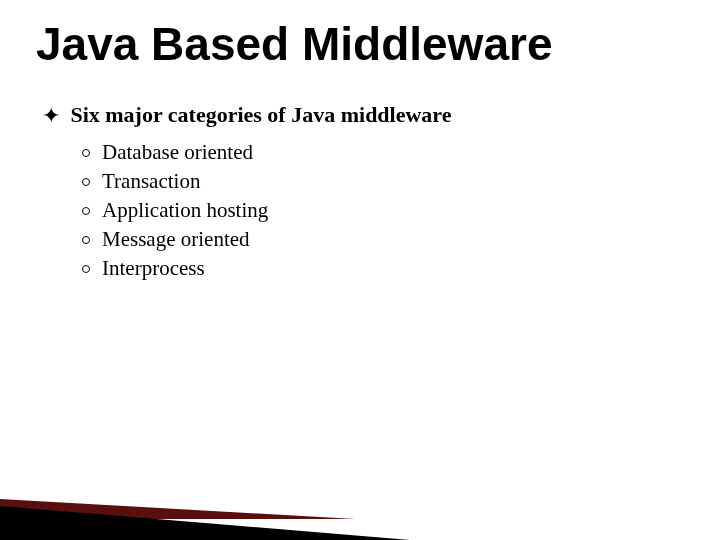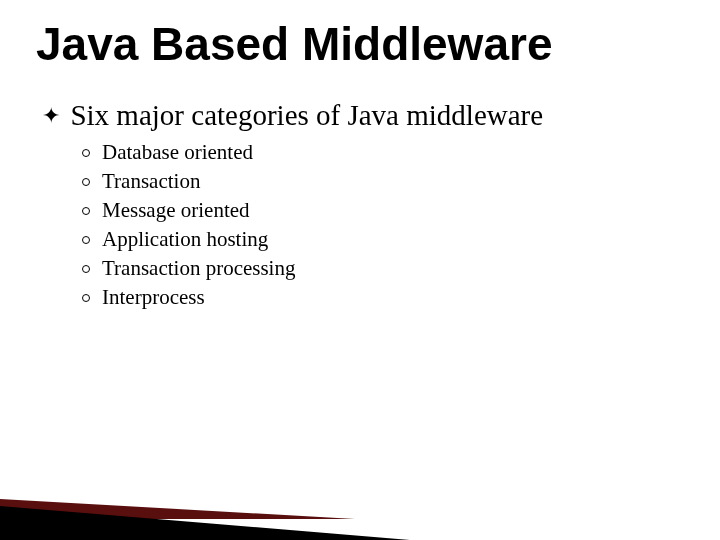--- a/index.html
+++ b/index.html
@@ -39,22 +39,22 @@
   .level1 .bullet-icon {
     font-family: Arial, sans-serif;
     font-size: 22px;
     line-height: 34px;
     margin-right: 10px;
     transform: translateY(1px);
     color: #000;
   }
   .level1 .text {
     font-family: Georgia, 'Times New Roman', serif;
-    font-size: 29px;
-    font-weight: 400;
+    font-size: 22px;
+    font-weight: 700;
     line-height: 34px;
   }
   ul.level2 {
     list-style: none;
     margin-top: 6px;
     padding-left: 40px;
   }
   ul.level2 li {
     display: flex;
     align-items: baseline;
@@ -114,29 +114,25 @@
       <li>
           <span class="circ"></span>
           <span>Database oriented</span>
         </li>
       <li>
           <span class="circ"></span>
           <span>Transaction</span>
         </li>
       <li>
           <span class="circ"></span>
-          <span>Message oriented</span>
-        </li>
-      <li>
-          <span class="circ"></span>
           <span>Application hosting</span>
         </li>
       <li>
           <span class="circ"></span>
-          <span>Transaction processing</span>
+          <span>Message oriented</span>
         </li>
       <li>
           <span class="circ"></span>
           <span>Interprocess</span>
         </li>
     </ul>
   </div>
 
   <div class="wedge-group">
     <div class="wedge maroon"></div>

